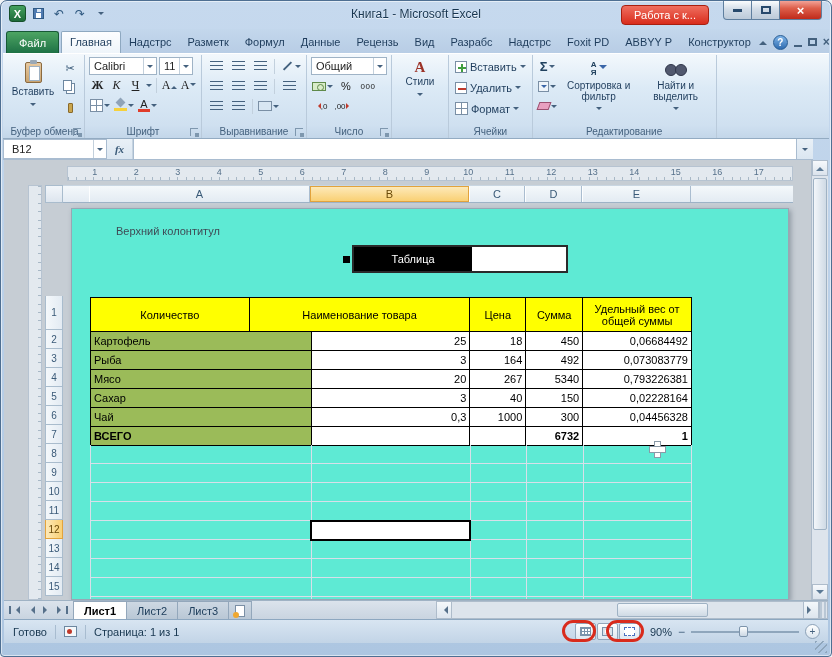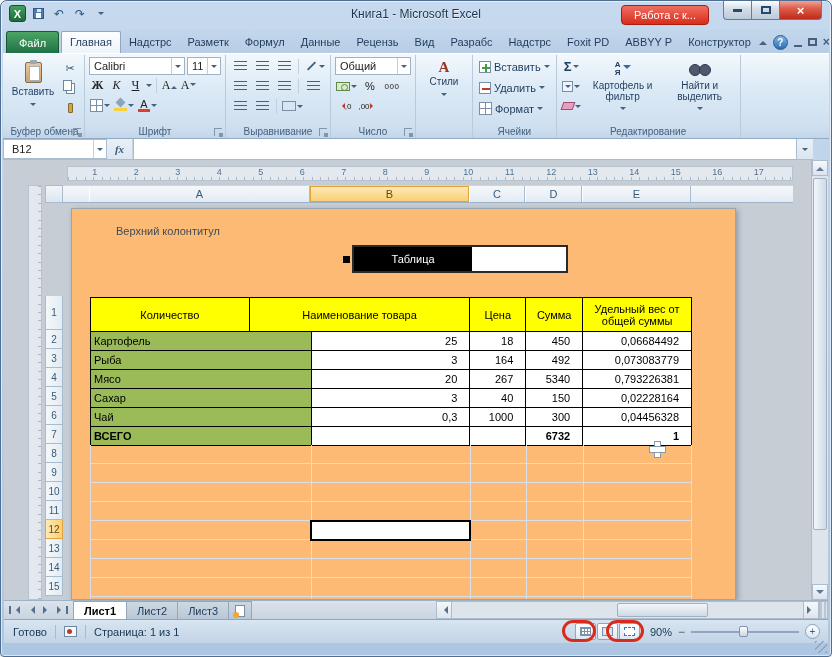--- a/index.html
+++ b/index.html
@@ -71,21 +71,21 @@
 .mbtn{min-width:20px;height:18px;display:flex;align-items:center;justify-content:center;gap:1px;
       border:1px solid transparent;border-radius:2px;font-size:11px;color:#3a5a78}
 .icon-copy{width:9px;height:11px;background:#fff;border:1px solid #6d87a0;box-shadow:3px 3px 0 -1px #fff,3px 3px 0 0 #6d87a0;margin:-3px 3px 3px -3px}
 .icon-brush{width:5px;height:10px;background:#caa64e;border:1px solid #8a6a2a;border-radius:1px}
 .col{display:flex;flex-direction:column;gap:2px}
 .row{display:flex;align-items:center;gap:2px}
 .combo{height:18px;background:#fff;border:1px solid #9fb3c6;display:flex;align-items:center;
        padding-left:4px;font-size:11px;color:#222}
 .cbox{margin-left:auto;width:13px;align-self:stretch;border-left:1px solid #c3d0dc;
       display:flex;align-items:center;justify-content:center}
-.font-name{width:96px}.font-size{width:34px}.num-fmt{width:76px}
+.font-name{width:68px}.font-size{width:34px}.num-fmt{width:76px}
 .fbtn{min-width:17px;height:17px;display:flex;align-items:center;justify-content:center;border-radius:2px;
       font-size:12px;color:#222;font-family:"Liberation Serif",serif}
 .b{font-weight:bold}.i{font-style:italic}.u{text-decoration:underline}
 .sep-v{width:1px;height:15px;background:#c2d0dd;margin:0 2px}
 .tri-up-s{width:0;height:0;border:3px solid transparent;border-bottom-color:#44617e;margin-left:1px}
 .tri-dn-s{width:0;height:0;border:3px solid transparent;border-top-color:#44617e;margin-left:1px}
 .icon-borders,.ic-fmt{width:13px;height:13px;border:1px solid #7a8fa5;background-color:#fff;
   background-image:linear-gradient(#7a8fa5,#7a8fa5),linear-gradient(#7a8fa5,#7a8fa5);
   background-size:100% 1px,1px 100%;background-position:center,center;background-repeat:no-repeat}
 .icon-fill{width:13px;height:12px;position:relative}
@@ -148,32 +148,32 @@
         background:linear-gradient(#f2f6fa,#dde5ee)}
 .cheads{position:absolute;left:59px;top:25px;width:730px;height:18px;
         background:linear-gradient(#f4f8fb,#e3ebf3);border-top:1px solid #c9d6e2;border-bottom:1px solid #9db2c6}
 .ch{position:absolute;top:0;bottom:0;display:flex;align-items:center;justify-content:center;
     border-right:1px solid #aabdd0;border-left:1px solid #fdfeff;color:#3a5a78}
 .ch.sel{background:linear-gradient(#fde9b8,#f9d074);border:1px solid #e2a33c;color:#6a4a08}
 .rh{position:absolute;left:41px;width:18px;display:flex;align-items:center;justify-content:center;
     background:linear-gradient(90deg,#f4f8fb,#e3ebf3);border:1px solid #a9bccd;border-top:none;
     color:#3a5a78;font-size:10px}
 .rh.sel{background:linear-gradient(90deg,#fde9b8,#f9d074);border-color:#e2a33c;color:#6a4a08}
-.page{position:absolute;left:67px;top:48px;width:665px;height:392px;background:#fdba74;
+.page{position:absolute;left:67px;top:48px;width:718px;height:392px;background:#5eead4;
       border:1px solid #98a6b4;box-shadow:2px 2px 5px rgba(60,75,90,.4)}
 .hdr-label{position:absolute;left:44px;top:16px;color:#3f4a55}
 .txtbox{position:absolute;left:280px;top:36px;width:216px;height:28px;border:2px solid #2a2a2a;background:#fff;display:flex}
 .txtbox .blk{width:118px;background:#000;color:#fff;display:flex;align-items:center;justify-content:center}
 .handle{position:absolute;left:271px;top:47px;width:7px;height:7px;background:#000}
 .xltable{position:absolute;left:18px;top:88px;width:602px;border-top:1px solid #000;border-left:1px solid #000;color:#000}
 .trow{display:flex}
 .tc{background:#fff;border-right:1px solid #000;border-bottom:1px solid #000;display:flex;align-items:center;overflow:hidden}
 .tc.head{background:#ffff00;justify-content:center;text-align:center;line-height:12px}
 .tc.name{background:#9bbb59;padding-left:3px}
-.tc.num{justify-content:flex-end;padding-right:12px}
+.tc.num{justify-content:flex-end;padding-right:3px}
 .h34{height:34px}.h19{height:19px}
 .w0{width:221px}.w1{width:159px}.w2{width:56px}.w3{width:57px}.w4{width:109px}
 .boldrow .tc{font-weight:bold}
 .gridext{position:absolute;left:18px;top:236px;width:602px;height:154px;
          background-image:repeating-linear-gradient(180deg,transparent 0 18px,#d8dfe9 18px 19px)}
 .vline{position:absolute;top:0;bottom:0;width:1px;background:#d8dfe9}
 .selcell{position:absolute;left:238px;top:311px;width:161px;height:21px;border:2px solid #000;background:#fff}
 .cursor{position:absolute;left:646px;top:282px;width:15px;height:15px;z-index:6}
 .cursor::before{content:"";position:absolute;left:5px;top:0;width:5px;height:15px;background:#fff;box-shadow:0 0 0 1px #8a9aa8}
 .cursor::after{content:"";position:absolute;left:0;top:5px;width:15px;height:5px;background:#fff;box-shadow:0 0 0 1px #8a9aa8}
@@ -501,21 +501,21 @@
             </span>
         </div>
         <div class="vbig">
           <span class="sortwrap">
             <span class="saz">
                 <span>А</span>
                 <span>Я</span>
               </span>
             <i class="tri-dn-b"></i>
           </span>
-          <span>Картофель и фильтр</span>
+          <span>Сортировка и фильтр</span>
           <i class="caret-d"></i>
         </div>
         <div class="vbig">
           <span class="binocwrap">
               <i class="icon-binoc"></i>
             </span>
           <span>Найти и выделить</span>
           <i class="caret-d"></i>
         </div>
       </div>

